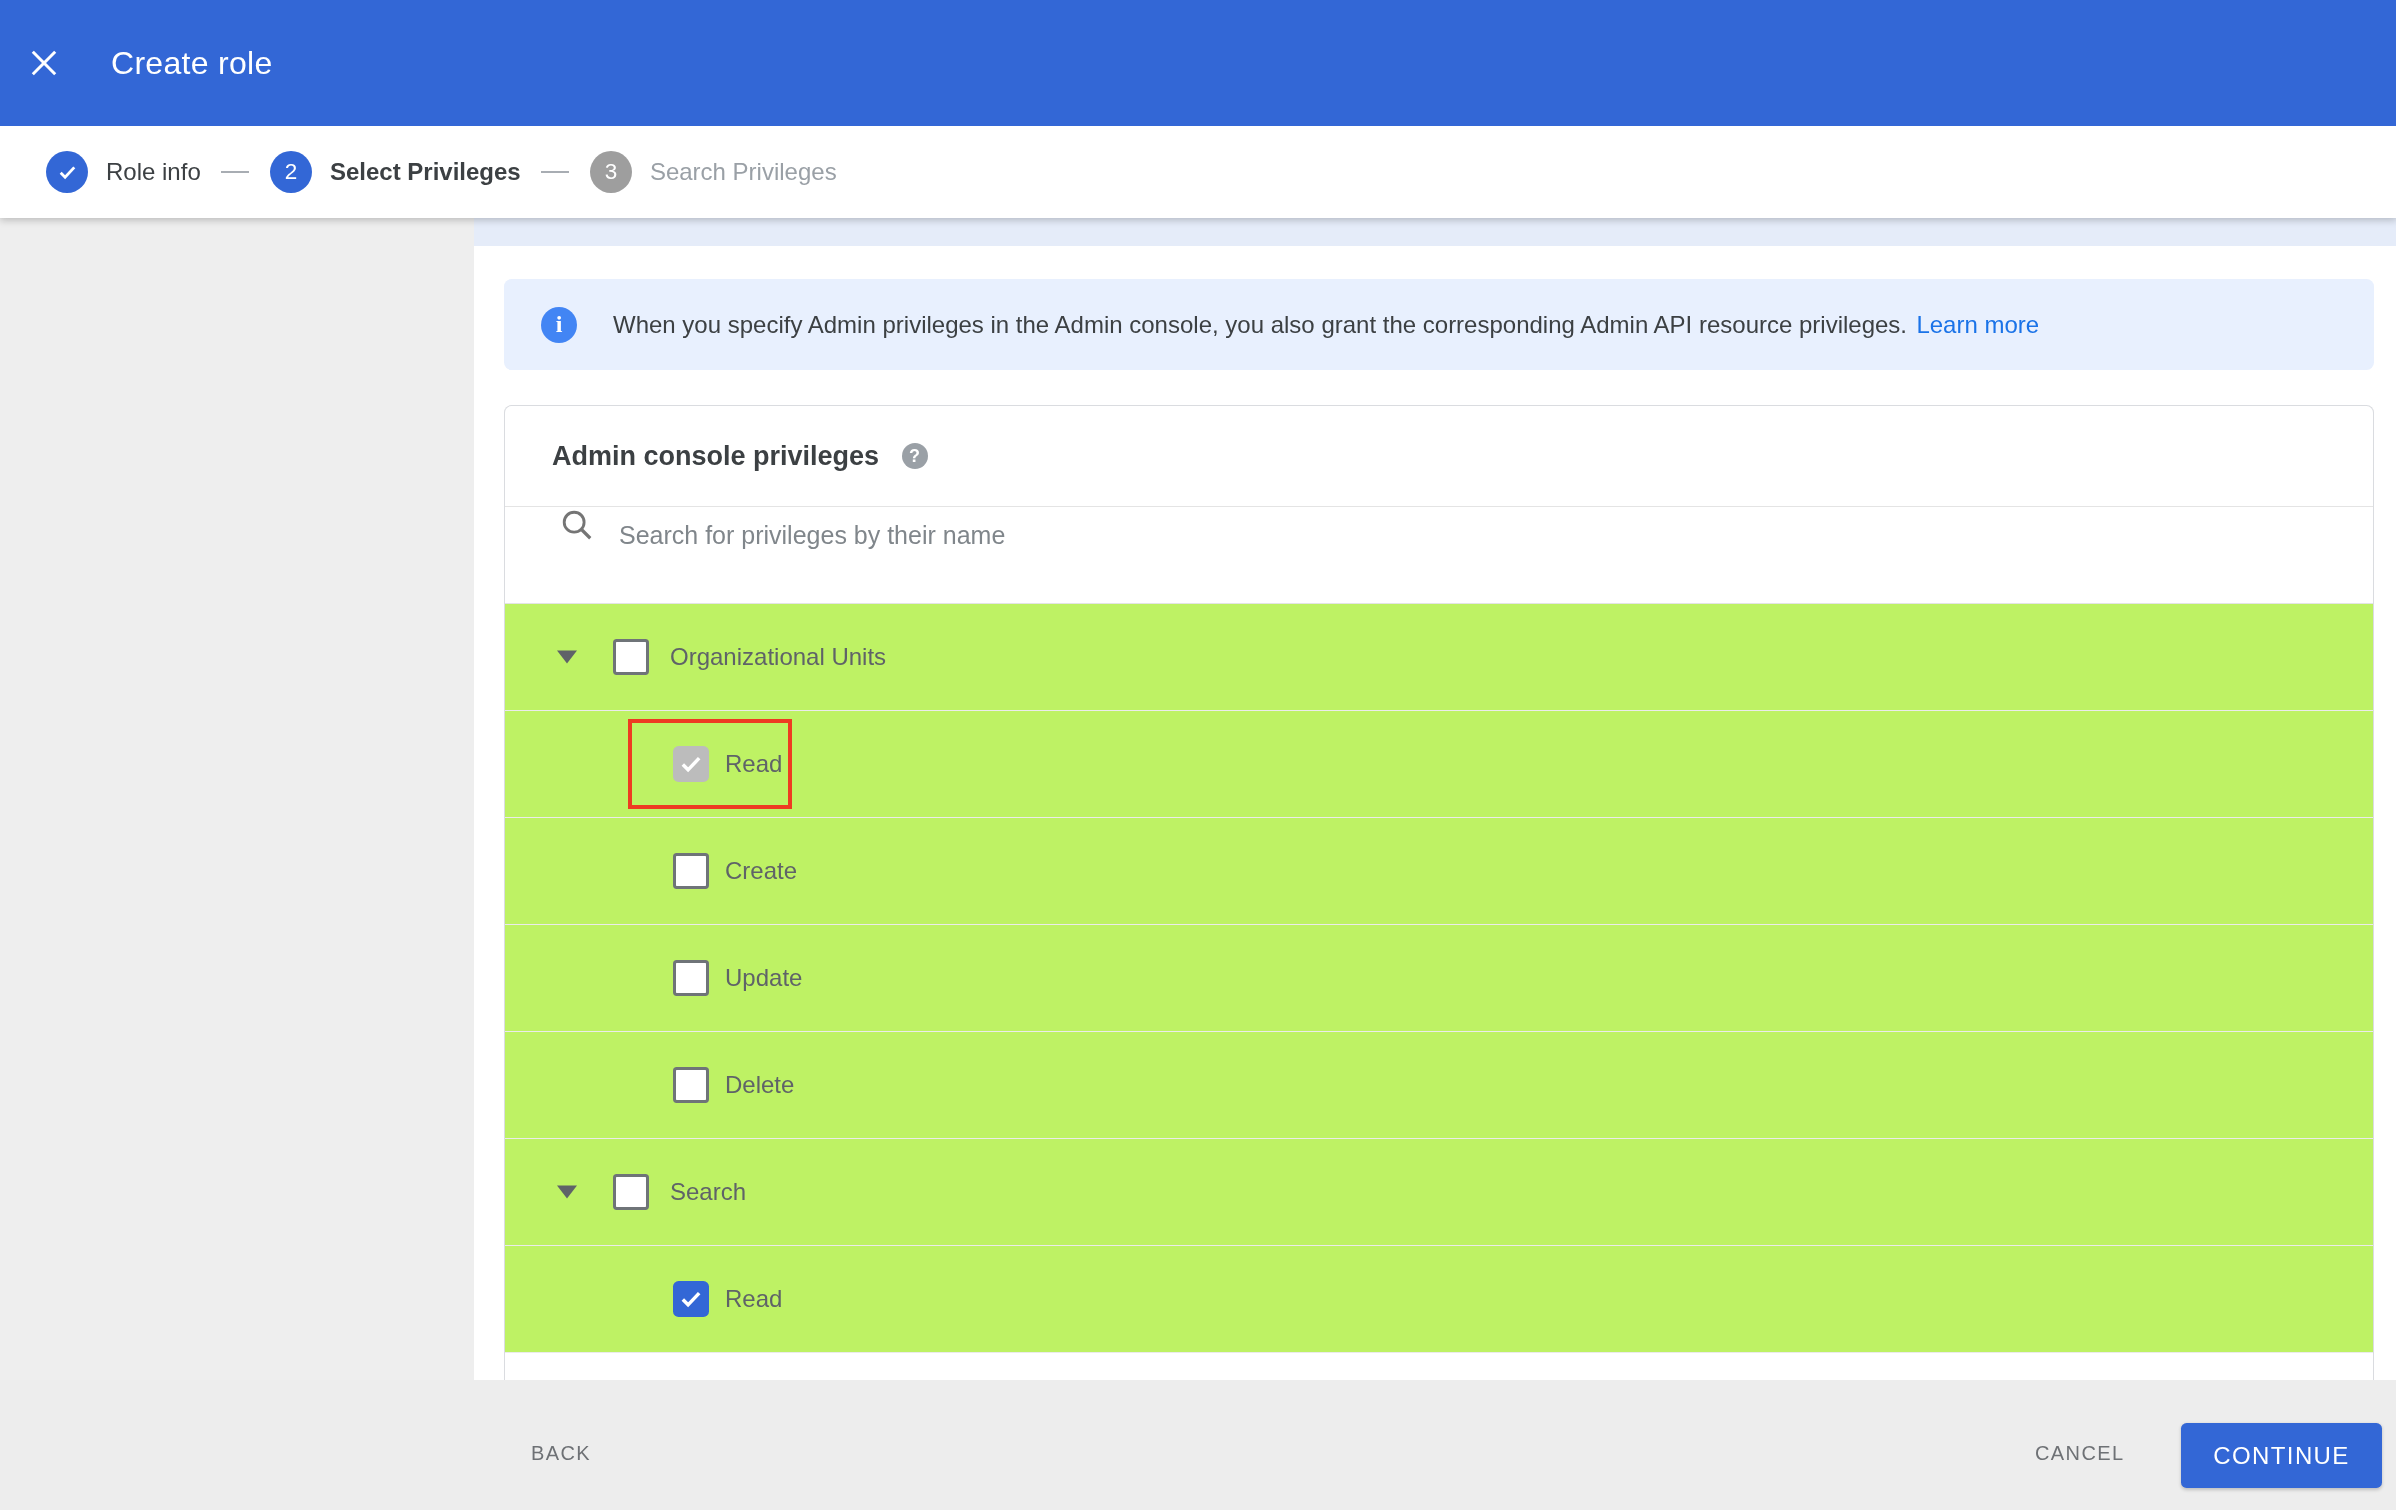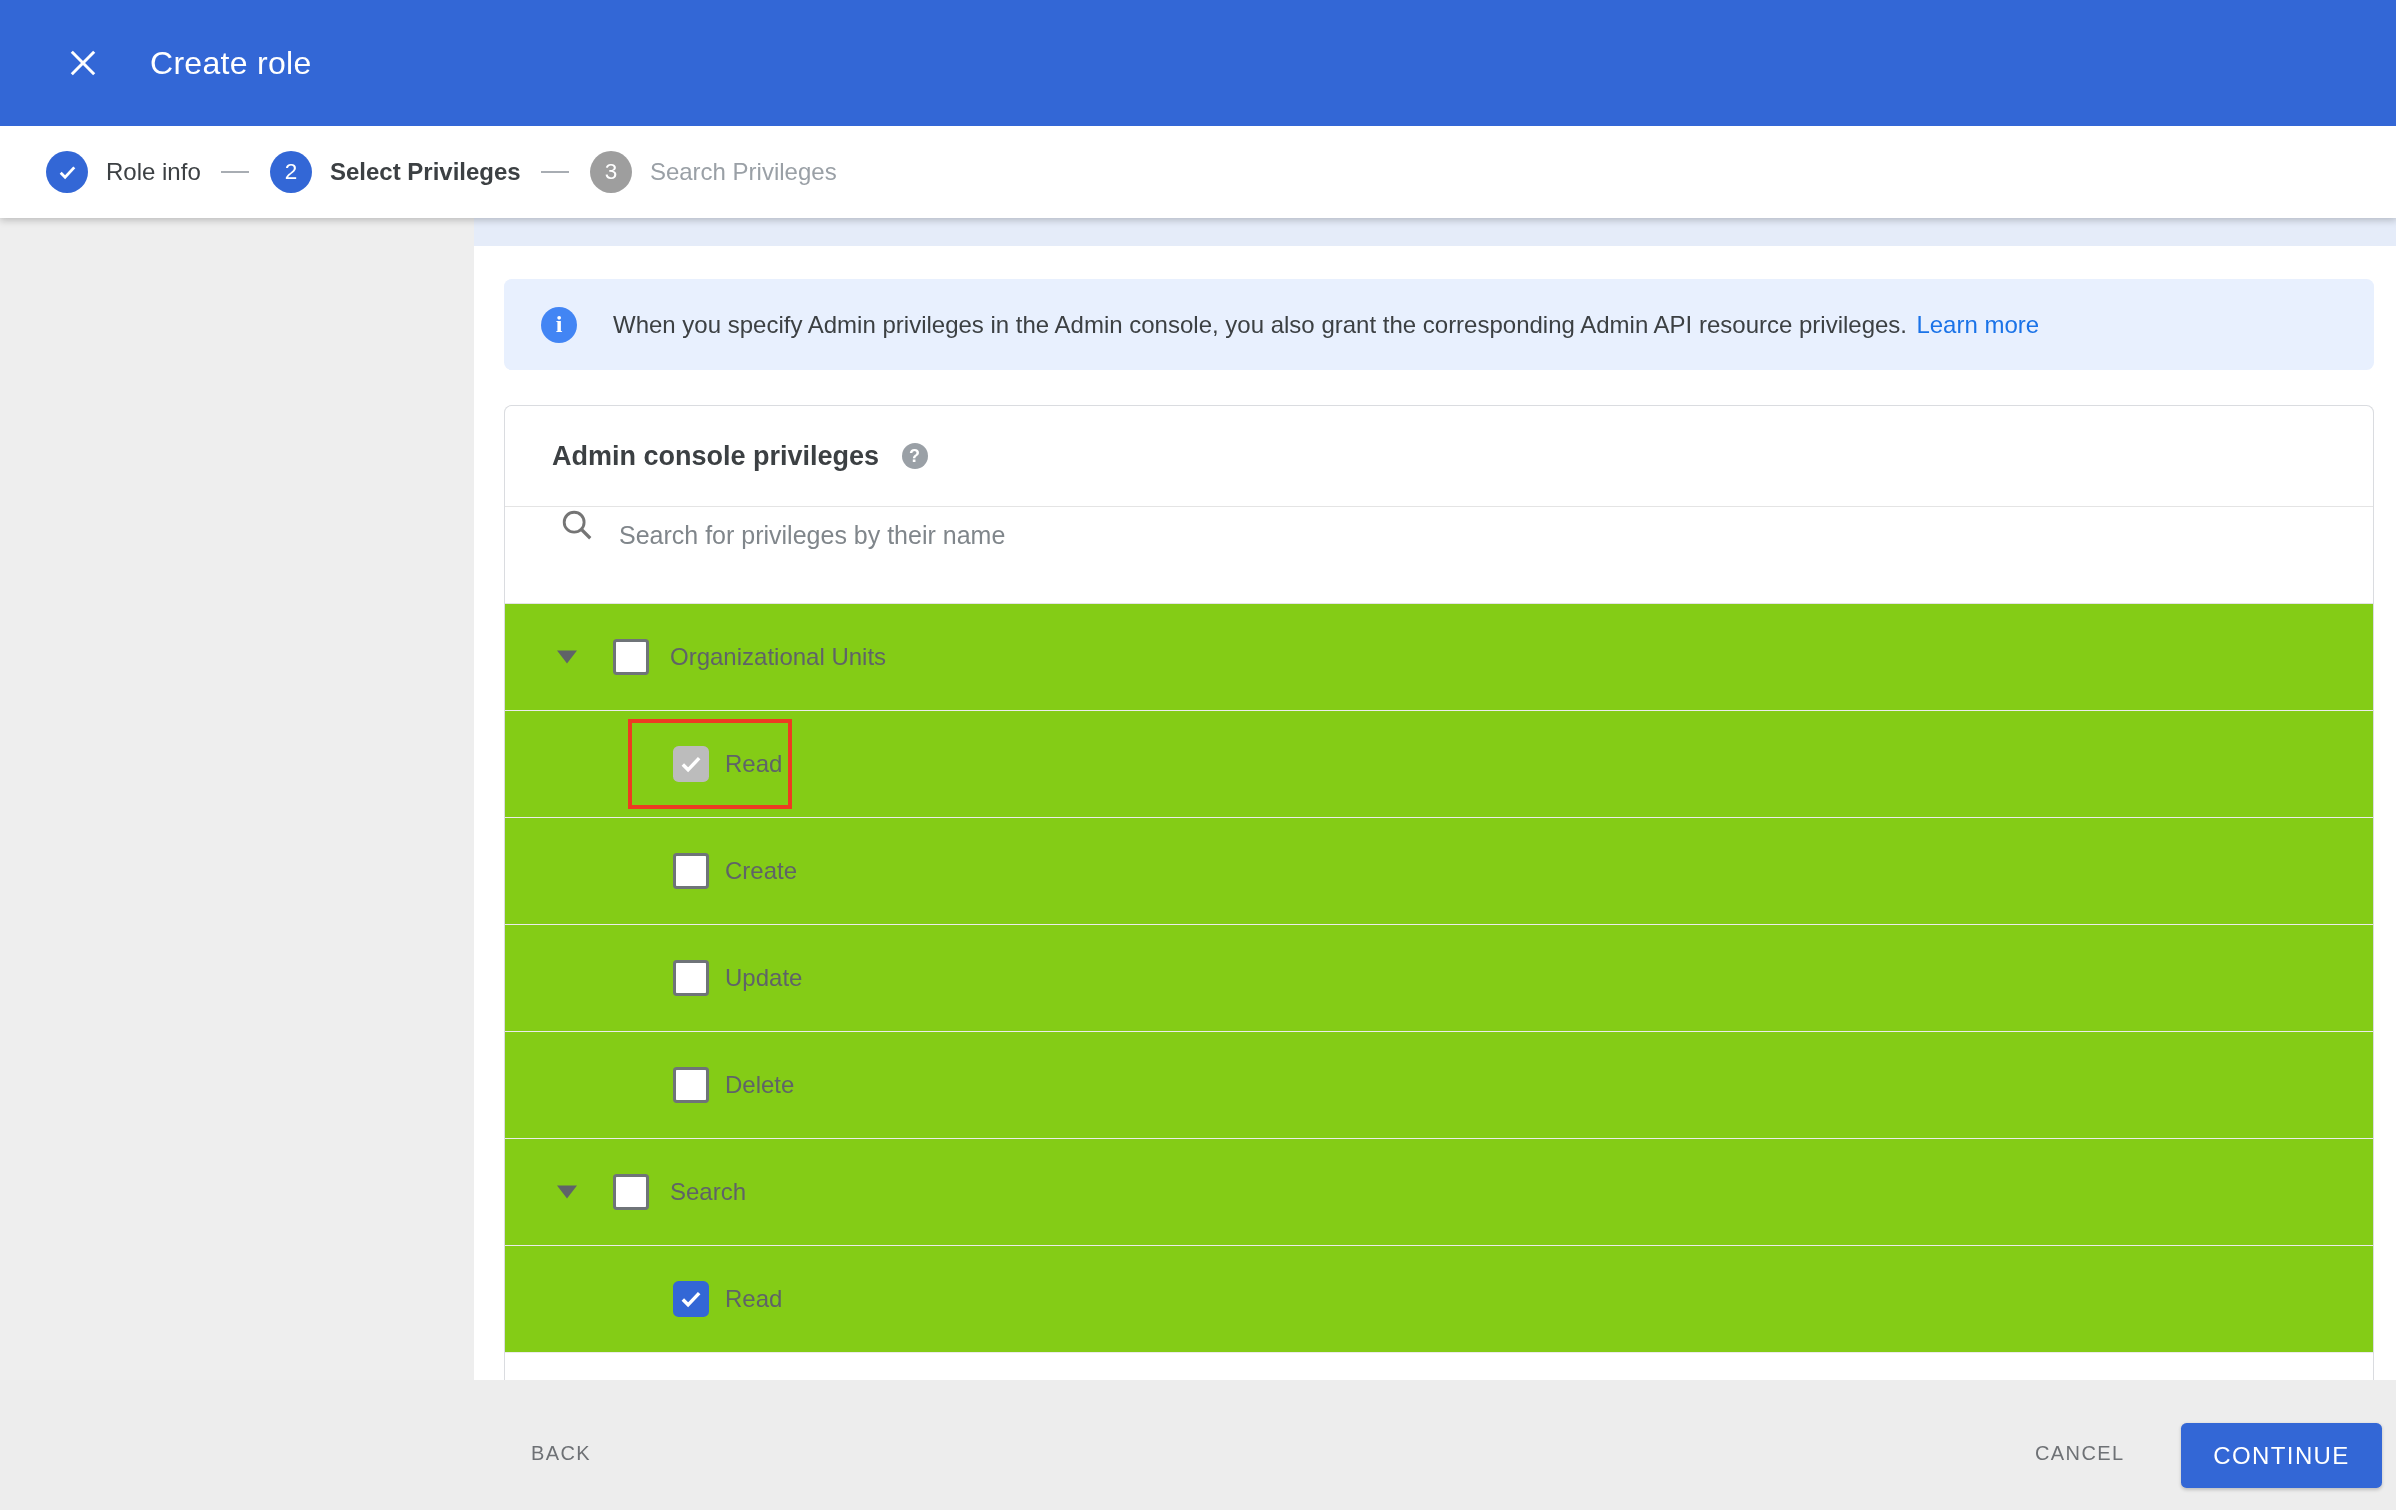--- a/index.html
+++ b/index.html
@@ -5,21 +5,21 @@
   * { margin:0; padding:0; box-sizing:border-box; }
   html,body { background:#fff; }
   #screen {
     position:relative; width:2397px; height:1510px; overflow:hidden;
     font-family:"Liberation Sans", sans-serif; background:#fff;
   }
   
   .app-header {
     position:absolute; left:0; top:0; width:2397px; height:126px;
     background:var(--header_blue); display:flex; align-items:center;
-    padding-left:64px; gap:49px; z-index:20;
+    padding-left:25px; gap:49px; z-index:20;
   }
   .close-btn { width:37px; height:37px; display:flex; align-items:center; justify-content:center; cursor:pointer; }
   .app-title { color:#fff; font-size:32px; font-weight:400; letter-spacing:0.3px; }
   
   .stepper {
     position:absolute; left:0; top:126px; width:2397px; height:92px; background:#fff;
     display:flex; align-items:center; padding-left:46px; z-index:10;
     box-shadow:0 2.8px 7.5px rgba(0,0,0,0.22);
   }
   .step { display:flex; align-items:center; gap:18px; cursor:pointer; }
@@ -66,21 +66,21 @@
   .search-input {
     border:none; outline:none; flex:1; font-size:25px; color:var(--text_dark);
     font-family:"Liberation Sans", sans-serif; background:transparent; height:56px;
   }
   .search-input::placeholder { color:var(--placeholder_gray); opacity:1; }
   .table-header {
     height:87px; background:var(--table_header_gray); display:flex; align-items:center;
     padding-left:47px; border-bottom:1.9px solid var(--divider);
   }
   .table-header-label { font-size:22.5px; font-weight:700; color:var(--text_dark); }
-  .prow { position:relative; height:107px; border-bottom:1.9px solid #ebebeb; background:#84cc16; }
+  .prow { position:relative; height:107px; border-bottom:1.9px solid #ebebeb; background:#bef264; }
   .expander {
     position:absolute; left:52px; top:50%; transform:translateY(-50%);
     width:0; height:0; border-left:10.3px solid transparent; border-right:10.3px solid transparent;
     border-top:13px solid #5f6368; cursor:pointer;
   }
   .cb {
     position:absolute; top:50%; transform:translateY(-50%);
     width:36px; height:36px; cursor:pointer; display:flex; align-items:center; justify-content:center;
   }
   .cb.group { left:108px; } .cb.child { left:168px; }

